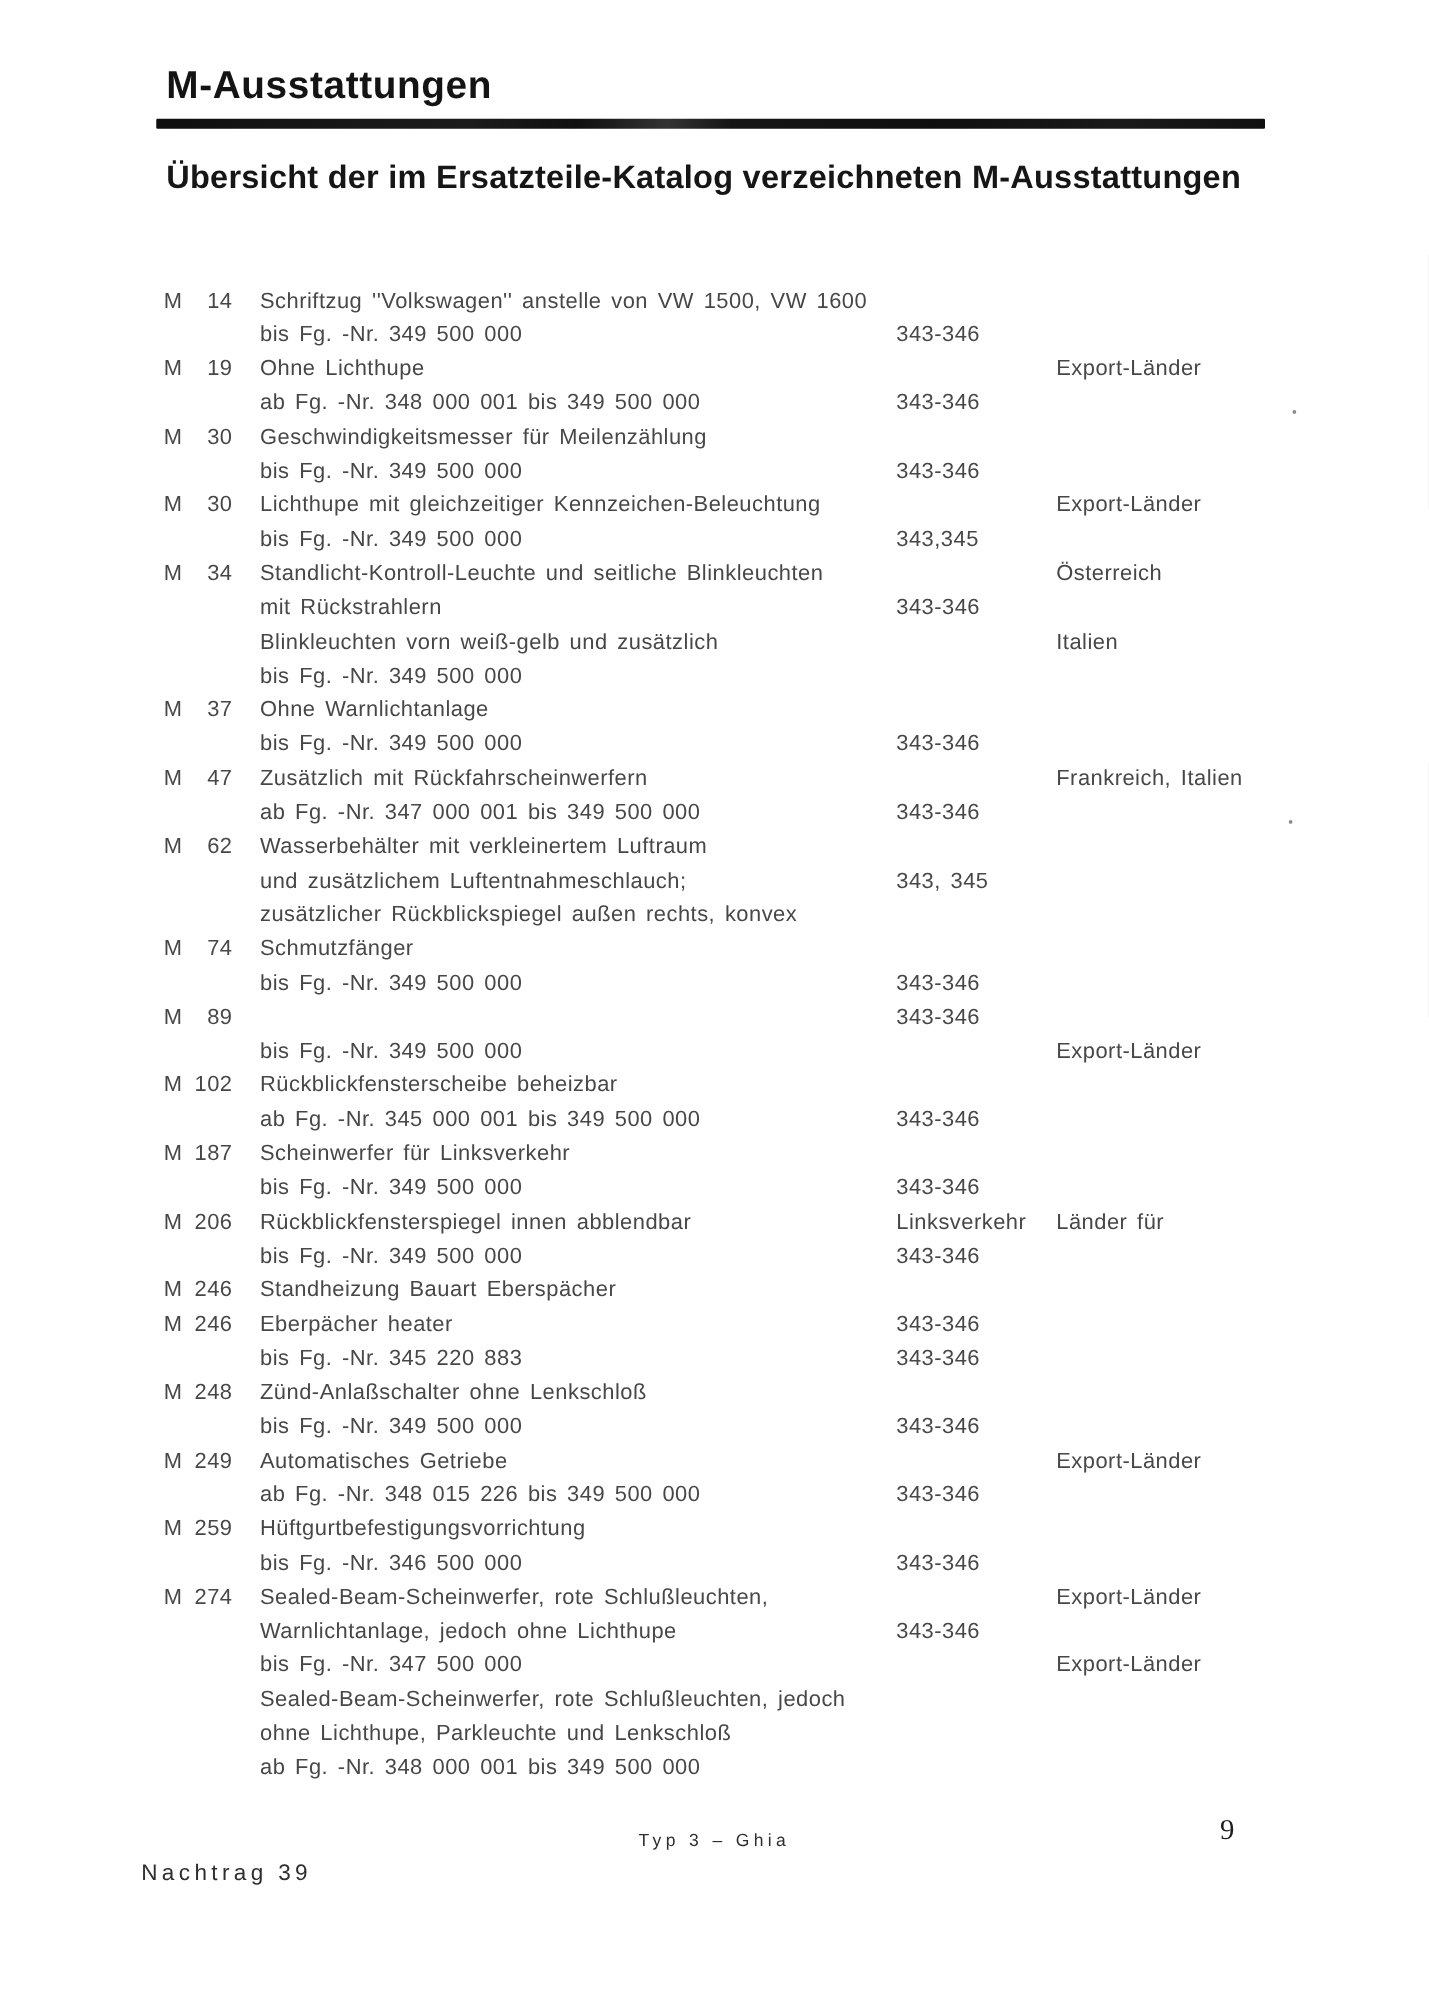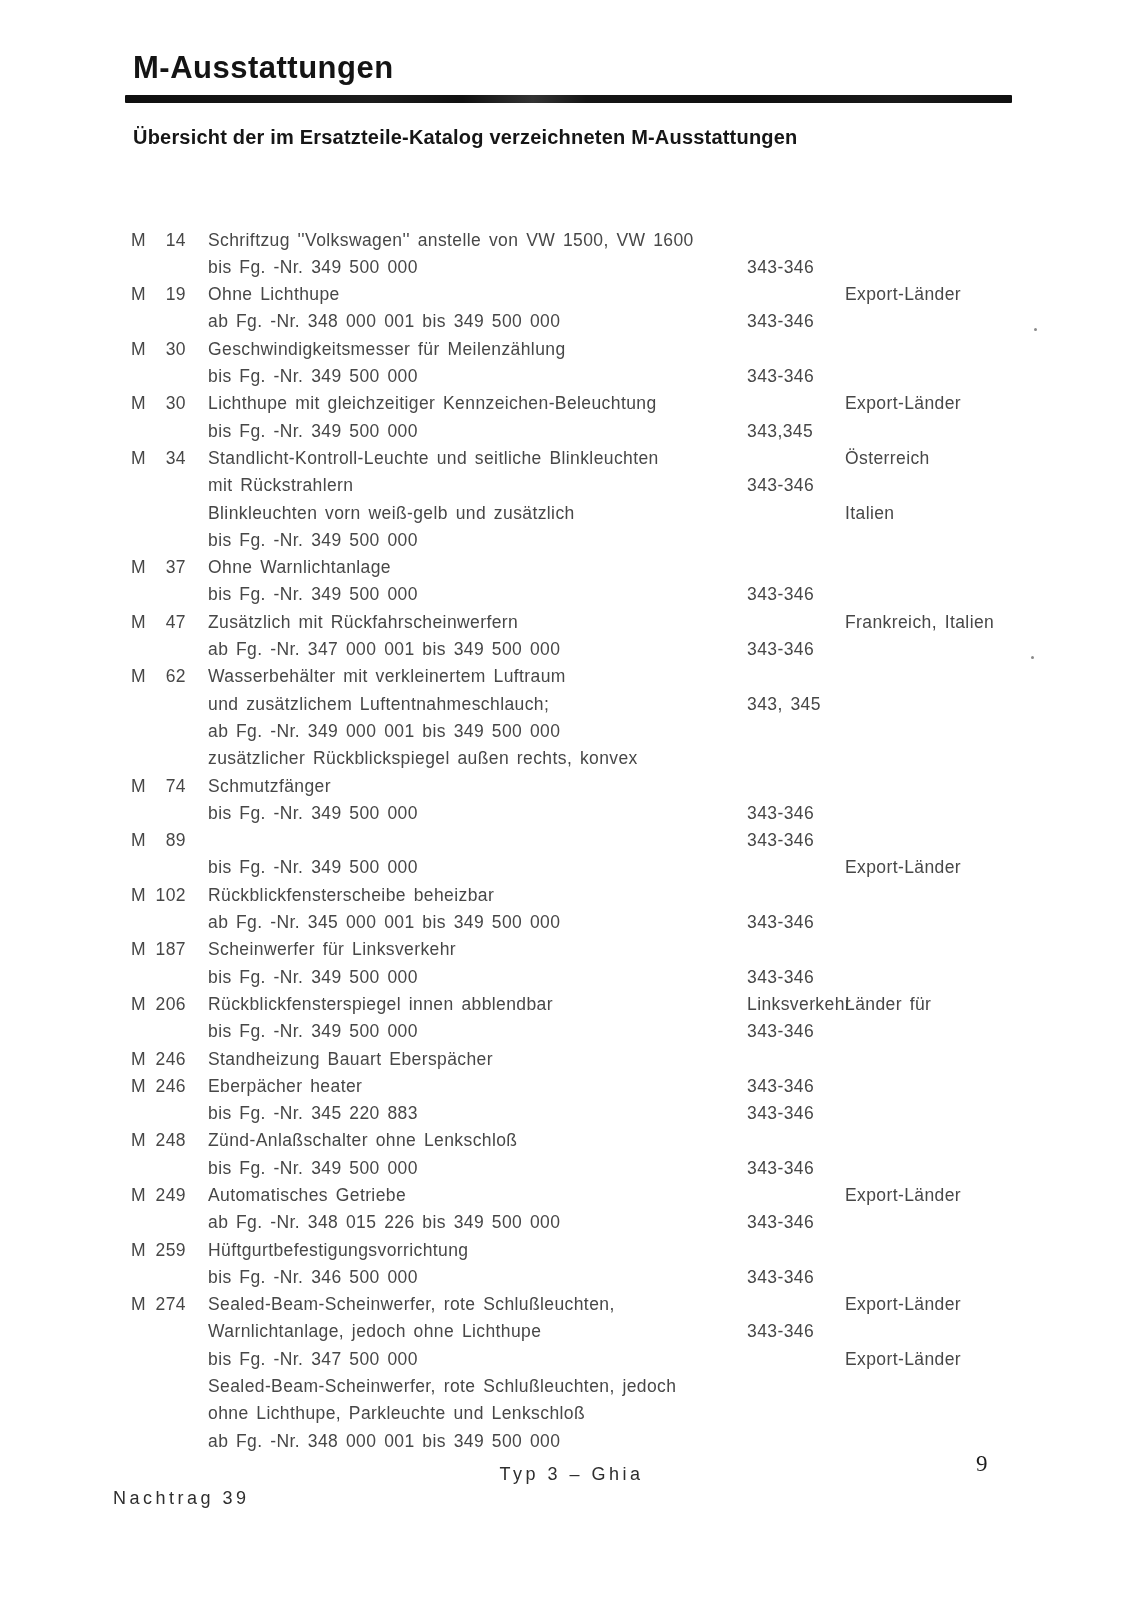--- a/index.html
+++ b/index.html
@@ -16,33 +16,33 @@
     position:absolute;left:133px;top:50px;margin:0;
     font-size:31px;font-weight:700;letter-spacing:.5px;color:#141414;
   }
   .rule{
     position:absolute;left:125px;top:95px;width:887px;height:8px;
     background:linear-gradient(90deg,#0f0f0f 0%,#1c1c1c 28%,#101010 38%,#333 46%,#151515 52%,#0f0f0f 70%,#1a1a1a 87%,#101010 100%);
     border-radius:1px;
   }
   .subtitle{
     position:absolute;left:133px;top:126px;margin:0;
-    font-size:20px;font-weight:700;letter-spacing:.2px;color:#161616;
+    font-size:26px;font-weight:700;letter-spacing:.2px;color:#161616;
   }
   
   .list{position:absolute;left:0;top:172px;width:1143px;}
   .line{position:relative;height:27.3px;line-height:27.3px;font-size:17.5px;letter-spacing:.4px;word-spacing:2.5px;white-space:pre;}
   .mcol{position:absolute;left:131px;width:55px;display:flex;justify-content:space-between;}
   .desc{position:absolute;left:208px;}
-  .code{position:absolute;left:747px;}
+  .code{position:absolute;left:717px;}
   .region{position:absolute;left:845px;}
   
   .foot-center{
     position:absolute;left:0;top:1464px;width:1143px;text-align:center;
-    font-size:18px;letter-spacing:3.5px;color:#2e2e2e;
+    font-size:14px;letter-spacing:3.5px;color:#2e2e2e;
   }
   .foot-page{
     position:absolute;left:976px;top:1451px;
     font-family:"Liberation Serif","DejaVu Serif",serif;
     font-size:23px;color:#1d1d1d;
   }
   .foot-left{
     position:absolute;left:113px;top:1488px;
     font-size:18px;letter-spacing:3.5px;color:#2e2e2e;
   }
@@ -164,26 +164,20 @@
       <span class="region"></span>
     </div>
       <div class="line">
       
       <span class="desc">und zusätzlichem Luftentnahmeschlauch;</span>
       
       
     </div>
       <div class="line">
       
-      <span class="desc">ab Fg. -Nr. 349 000 001 bis 349 500 000</span>
-      
-      
-    </div>
-      <div class="line">
-      
       <span class="desc">zusätzlicher Rückblickspiegel außen rechts, konvex</span>
       
       
     </div>
       <div class="line">
       <span class="mcol"><span class="mletter">M</span><span class="mnum">74</span></span>
       <span class="desc">Schmutzfänger</span>
       <span class="code">343-346</span>
       <span class="region"></span>
     </div>

